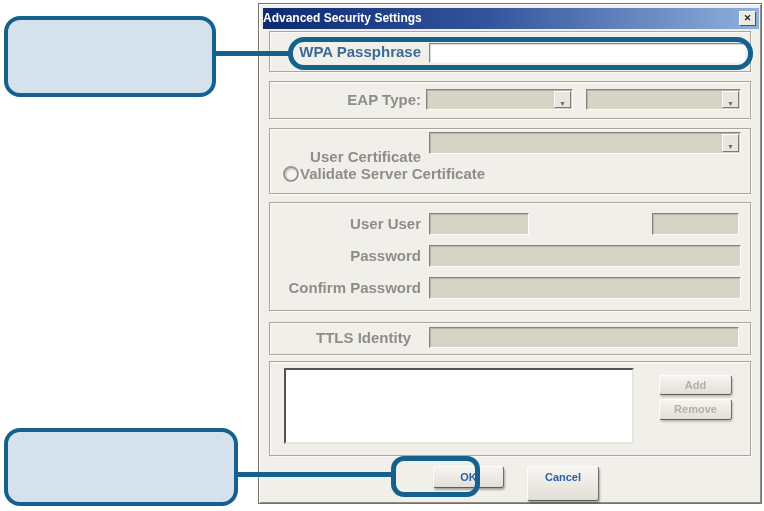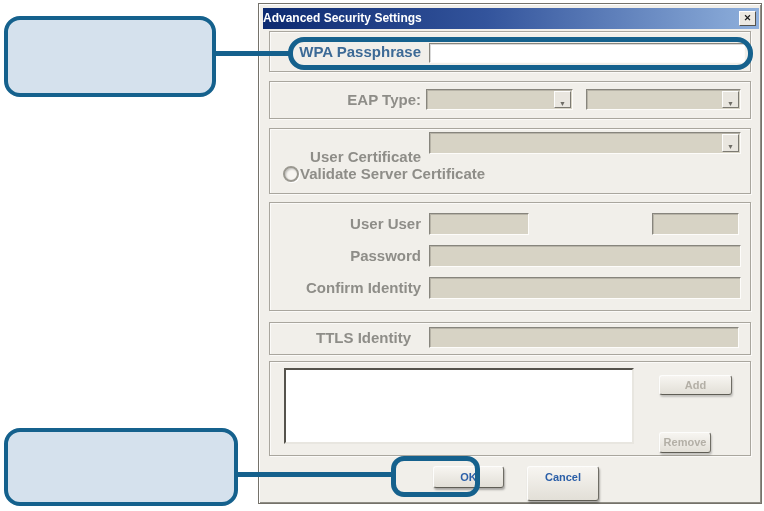--- a/index.html
+++ b/index.html
@@ -93,31 +93,31 @@
     </div>
     <div class="radio" style="left:24px; top:162px;"></div>
     <div class="lbl" style="left:41px; top:159px; width:200px; text-align:left;">Validate Server Certificate</div>
 
     <div class="group" style="left:10px; top:198px; width:482px; height:109px;"></div>
     <div class="lbl" style="left:20px; top:209px; width:142px;">User User</div>
     <input class="field disabled" style="left: 170px; top: 209px; width: 100px; height: 22px;" type="text" value="">
     <input class="field disabled" style="left: 393px; top: 209px; width: 87px; height: 22px;" type="text" value="">
     <div class="lbl" style="left:20px; top:241px; width:142px;">Password</div>
     <input class="field disabled" style="left: 170px; top: 241px; width: 312px; height: 22px;" type="text" value="">
-    <div class="lbl" style="left:20px; top:273px; width:142px;">Confirm Identity</div>
+    <div class="lbl" style="left:20px; top:273px; width:142px;">Confirm Password</div>
     <input class="field disabled" style="left: 170px; top: 273px; width: 312px; height: 22px;" type="text" value="">
 
     <div class="group" style="left:10px; top:318px; width:482px; height:33px;"></div>
     <div class="lbl" style="left:10px; top:323px; width:142px;">TTLS Identity</div>
     <input class="field disabled" style="left: 170px; top: 323px; width: 310px; height: 21px;" type="text" value="">
 
     <div class="group" style="left:10px; top:357px; width:482px; height:95px;"></div>
     <div class="listbox" style="left:25px; top:364px; width:350px; height:76px;"></div>
     <div class="btn btn-disabled" style="left:400px; top:371px; width:73px; height:20px; line-height:18px;">Add</div>
-    <div class="btn btn-disabled" style="left:400px; top:428px; width:52px; height:21px; line-height:19px;">Remove</div>
+    <div class="btn btn-disabled" style="left:400px; top:395px; width:73px; height:21px; line-height:19px;">Remove</div>
 
     <div class="btn btn-blue" style="left:142px; top:462px; width:71px; height:22px; line-height:20px;margin-left:32px;">OK</div>
     <div class="btn btn-blue" style="left:268px; top:462px; width:72px; height:35px; line-height:20px;">Cancel</div>
   </div>
 
   <div class="callout-box" style="left:4px; top:16px; width:212px; height:81px;"></div>
   <div class="connector" style="left:214px; top:51px; width:79px;"></div>
   <div class="ring" style="left:288px; top:37px; width:465px; height:33px;"></div>
 
   <div class="callout-box" style="left:4px; top:428px; width:234px; height:78px;"></div>

